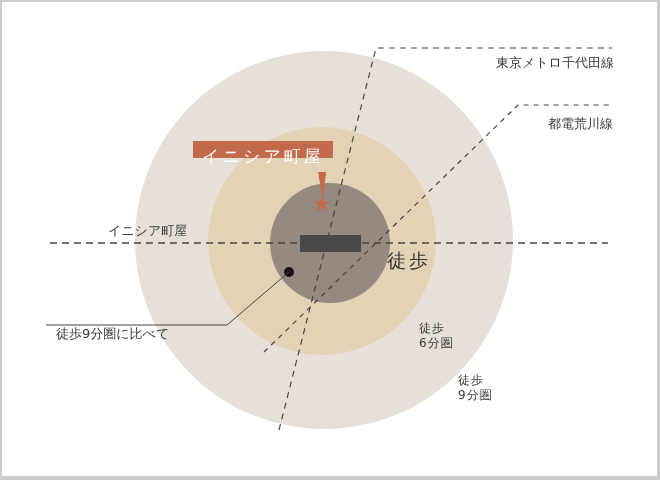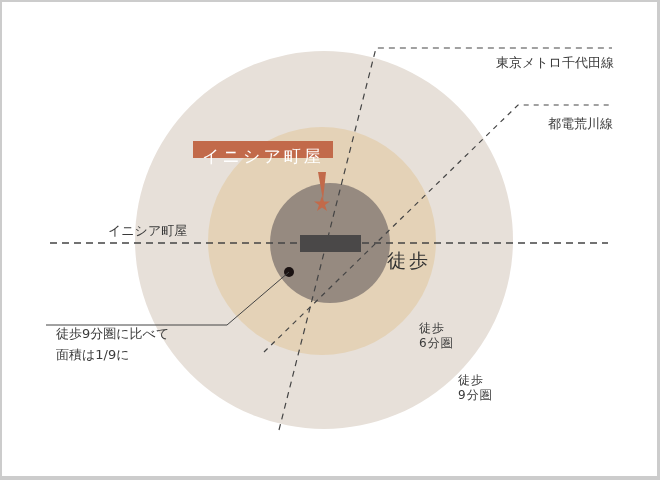--- a/index.html
+++ b/index.html
@@ -55,14 +55,13 @@
   <div>6分圏</div>
 </div>
 
 <div class="lbl zone" style="left:458px; top:373px;">
   <div>徒歩</div>
   <div>9分圏</div>
 </div>
 
 <div class="lbl small" style="left:56px; top:279px; line-height:21px;margin-top:44px;">
   <div>徒歩9分圏に比べて</div>
-  <div>面積は1/9に</div>
 </div>
 
 </body></html>

